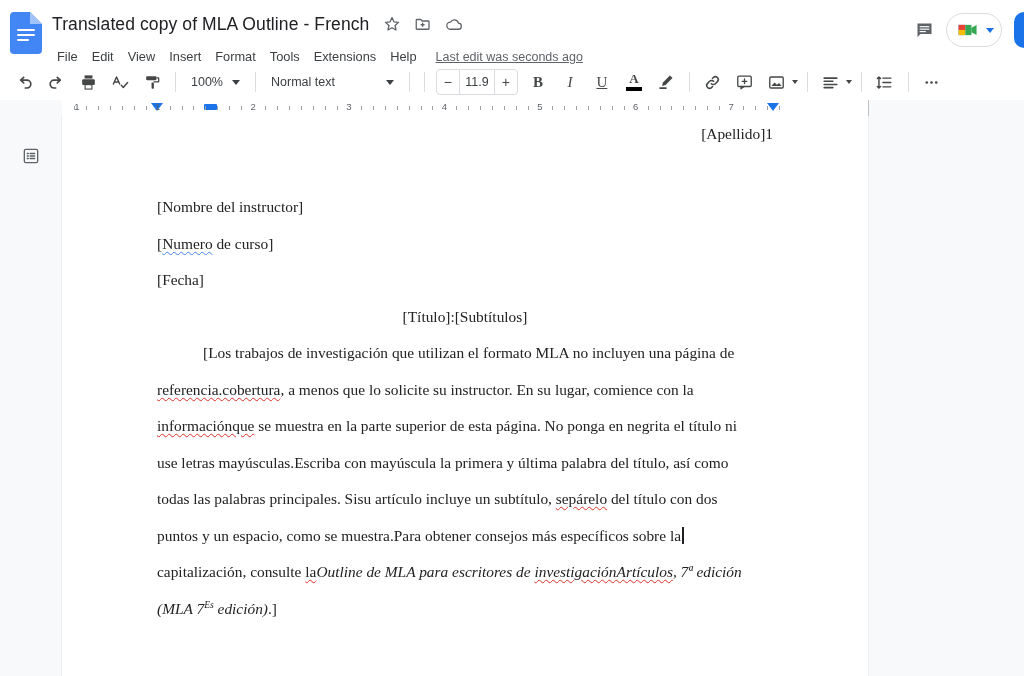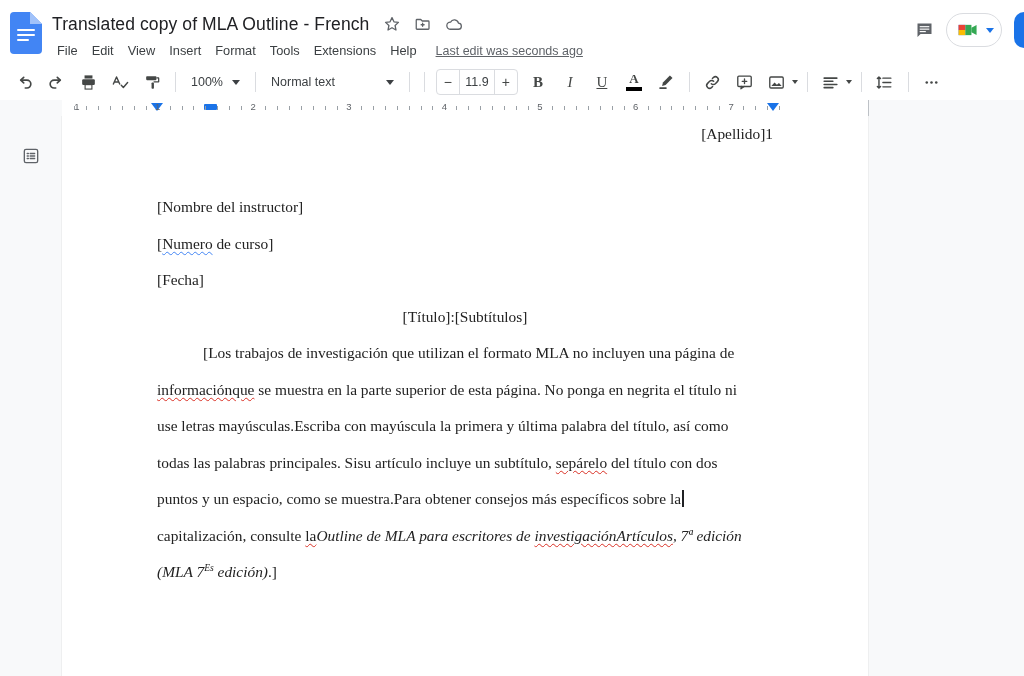--- a/index.html
+++ b/index.html
@@ -43,21 +43,21 @@
     margin-left: 7px;
     display: flex; align-items: center; justify-content: center;
     color: #5f6368;
   }
   .title-icon svg { display:block; }
 
   .menu-row {
     display: flex;
     align-items: center;
     height: 22px;
-    margin-top: 2px;
+    margin-top: 8px;
     padding-left: 4px;
   }
   .menu-item {
     font-size: 12.8px;
     color: #3c4043;
     padding: 2px 7px;
     border-radius: 4px;
     white-space: nowrap;
     line-height: 16px;
   }
@@ -619,20 +619,21 @@
       <div>[Nombre del instructor]</div>
 
       <div><span>[</span><span class="sp-blue">Numero</span><span> de curso]</span></div>
 
       <div>[Fecha]</div>
 
       <div class="p-center">[Título]:[Subtítulos]</div>
 
       <div class="p-indent">[Los trabajos de investigación que utilizan el formato MLA no incluyen una página de</div>
 
+      <div><span class="sp-red">referencia.cobertura</span><span>, a menos que lo solicite su instructor. En su lugar, comience con la</span></div>
 
       <div><span class="sp-red">informaciónque</span><span> se muestra en la parte superior de esta página. No ponga en negrita el título ni</span></div>
 
       <div>use letras mayúsculas.Escriba con mayúscula la primera y última palabra del título, así como</div>
 
       <div><span>todas las palabras principales. Sisu artículo incluye un subtítulo, </span><span class="sp-red">sepárelo</span><span> del título con dos</span></div>
 
       <div><span>puntos y un espacio, como se muestra.Para obtener consejos más específicos sobre la</span><span class="caret-blink"></span></div>
 
       <div><span>capitalización, consulte </span><span class="sp-red">la</span><span class="ital">Outline de MLA para escritores de </span><span class="ital sp-red">investigaciónArtículos</span><span class="ital">, 7ª edición</span></div>

